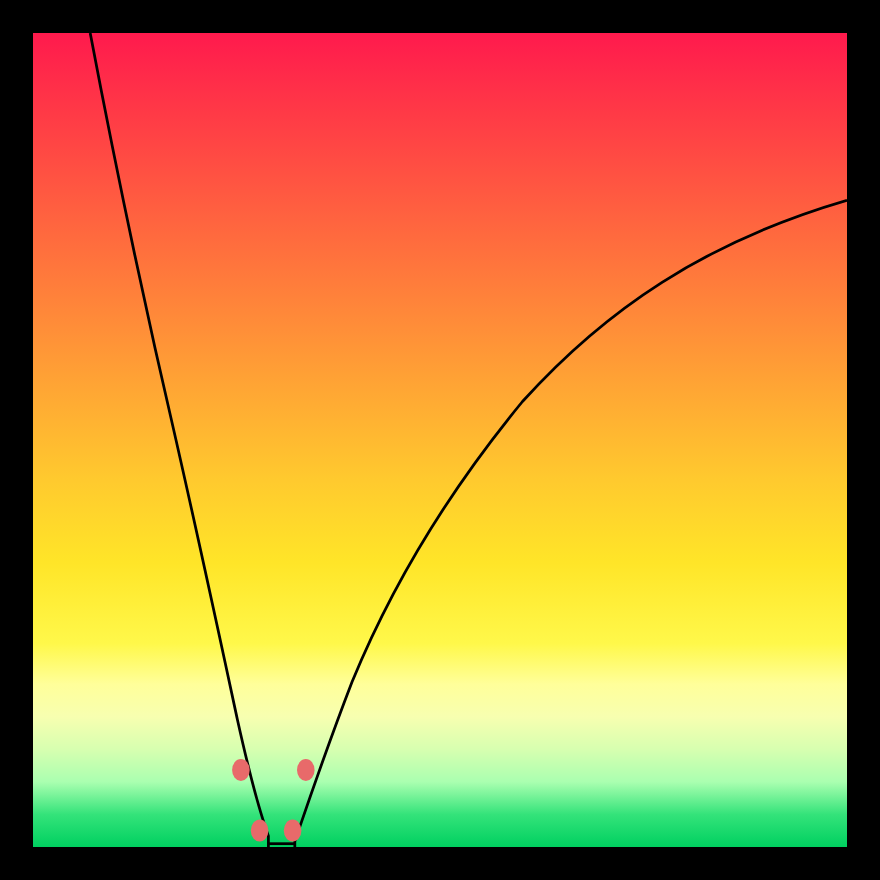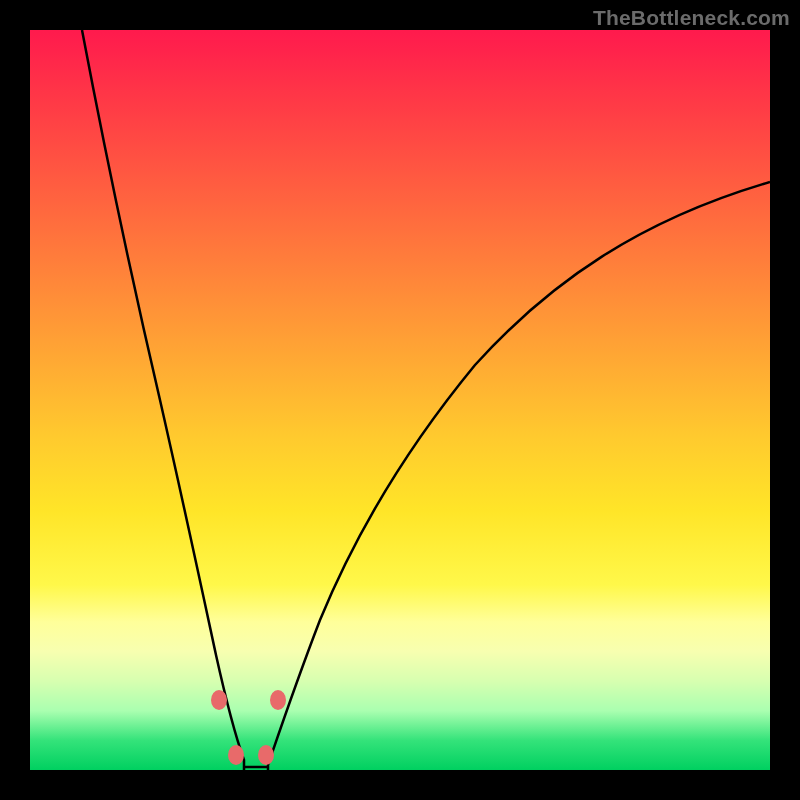--- a/index.html
+++ b/index.html
@@ -67,21 +67,20 @@
 }
 .dot {
   fill: #e86a6a;
   stroke: none;
 }
 </style>
 </head>
 <body>
 
 <div class="frame">
-  <div class="watermark">TheBottleneck.com</div>
 
   <div class="plot">
     <div class="gradient-bg"></div>
 
     <svg class="curves" viewBox="0 0 740 740" preserveAspectRatio="none">
 
       <path d="M 52 0
                C 70 95, 95 220, 130 370
                C 155 480, 172 560, 186 625
                C 196 670, 205 705, 214 730

